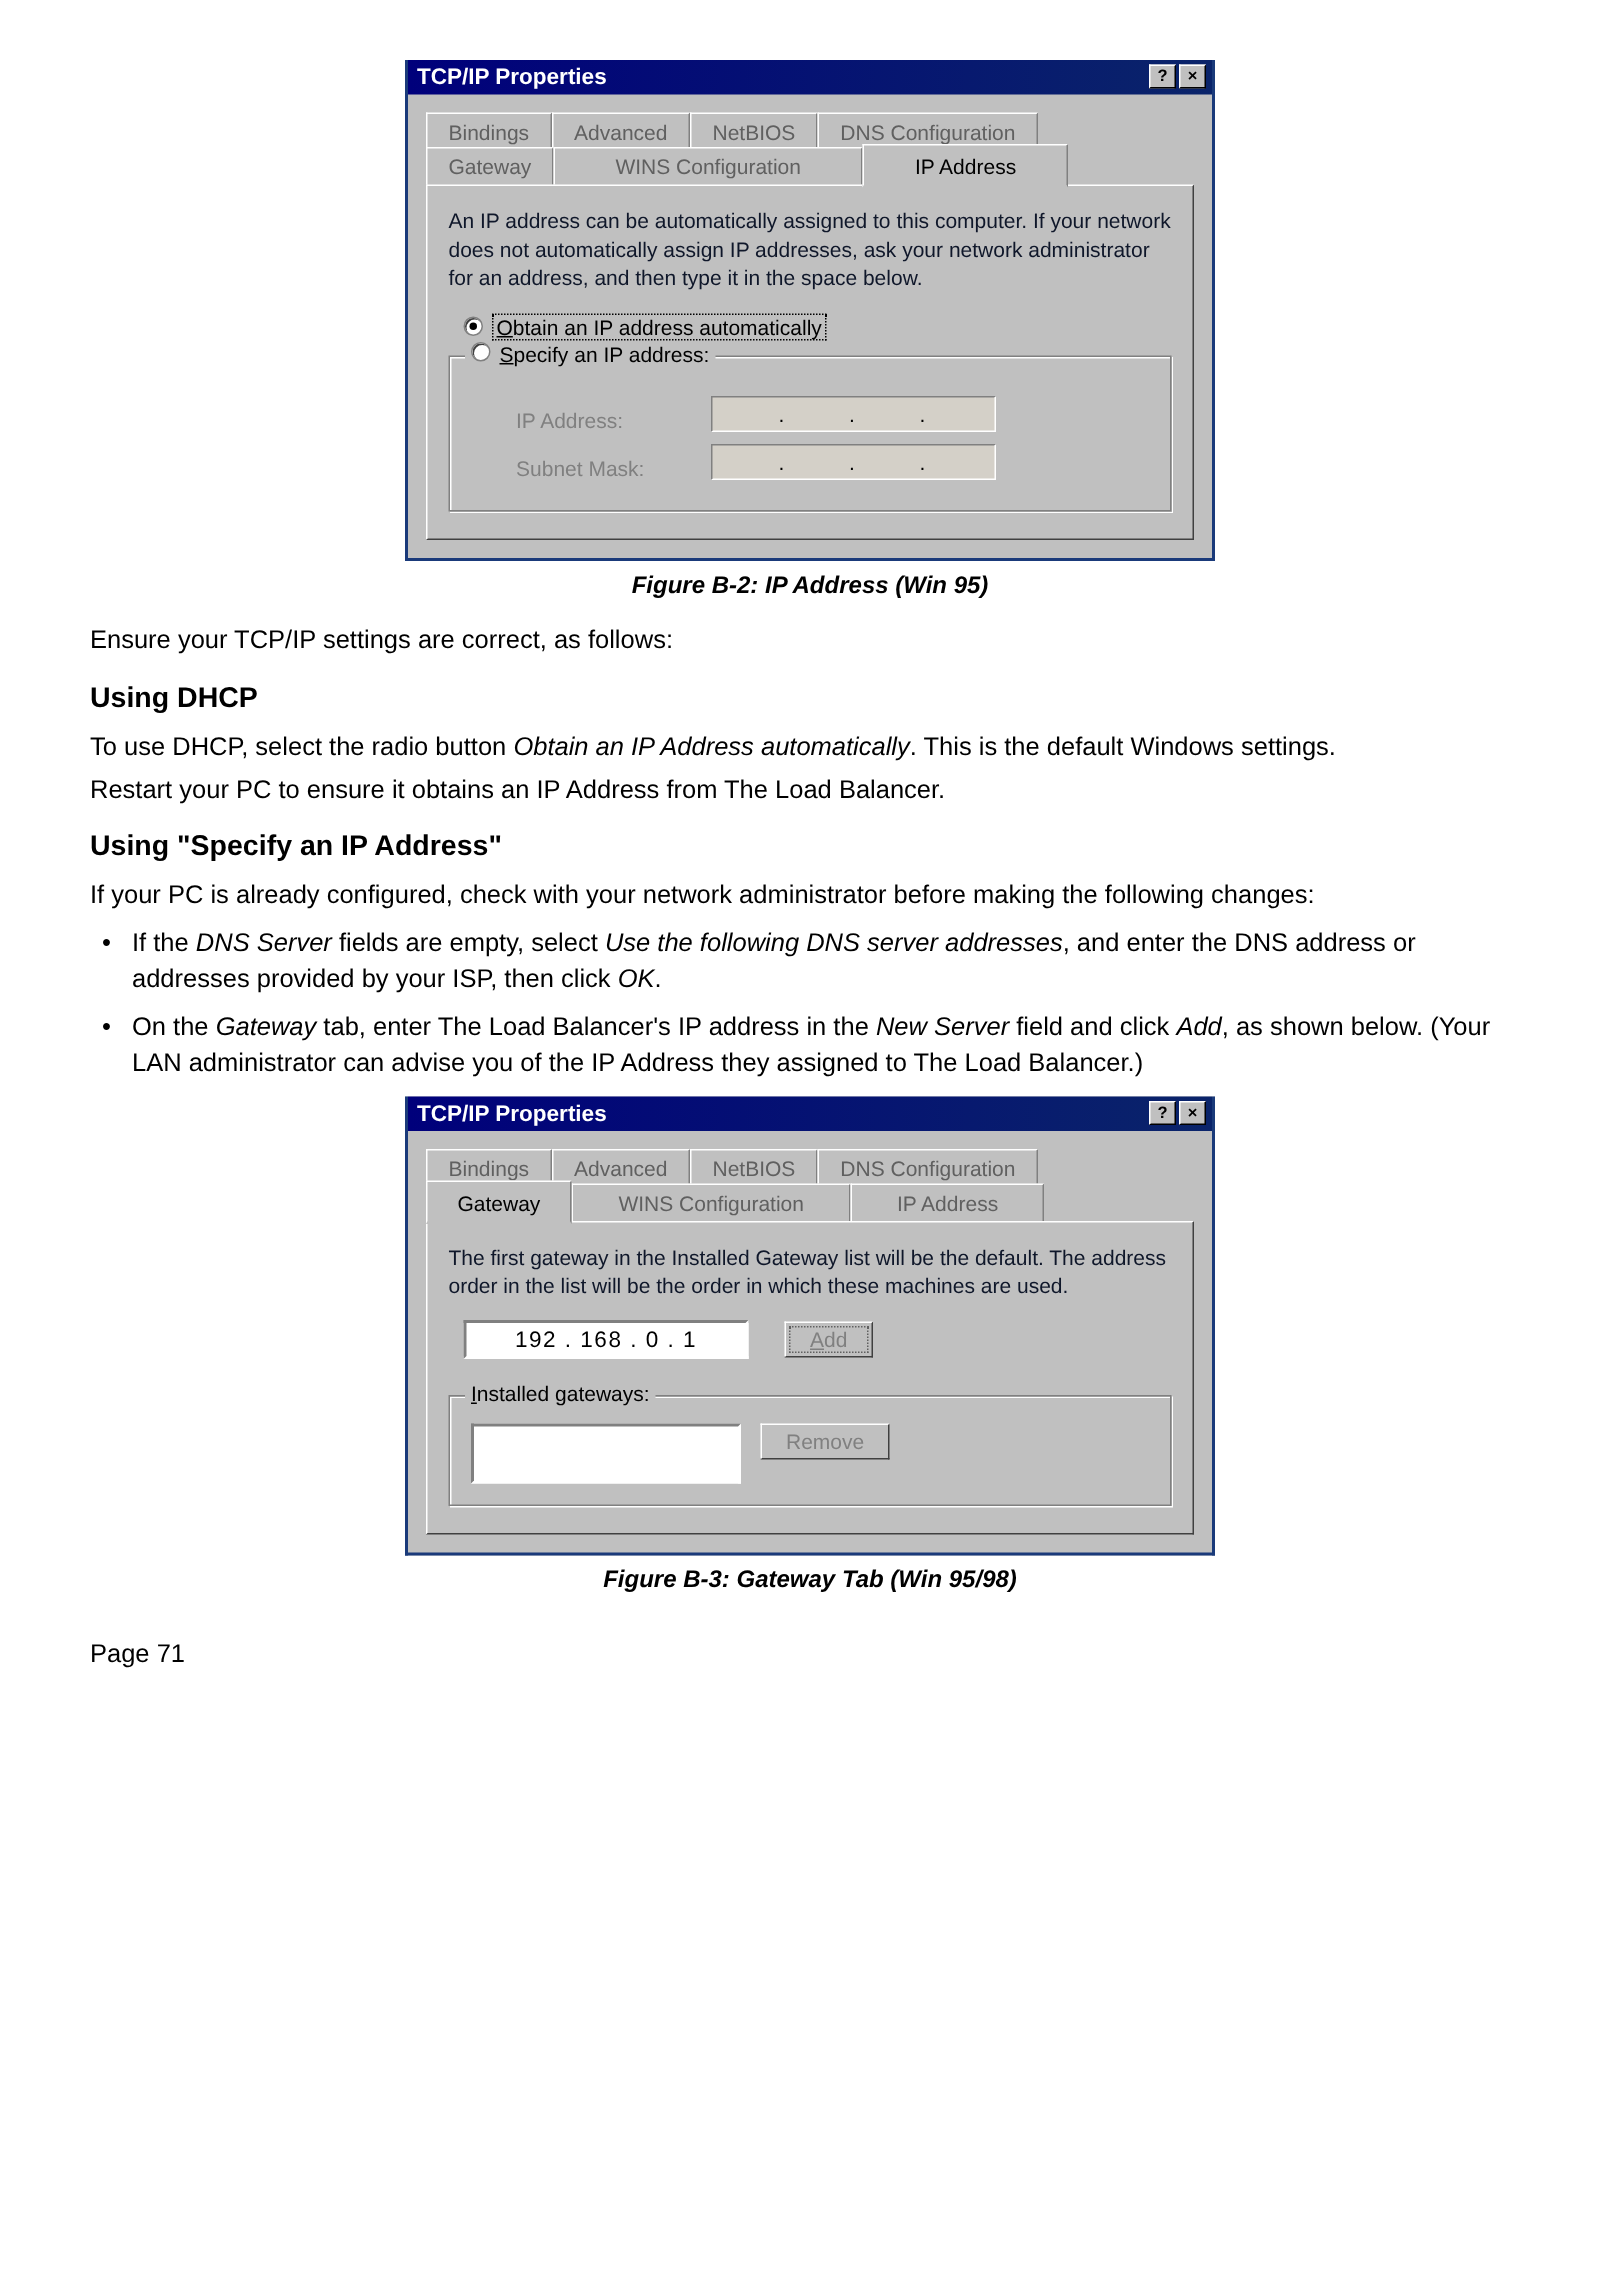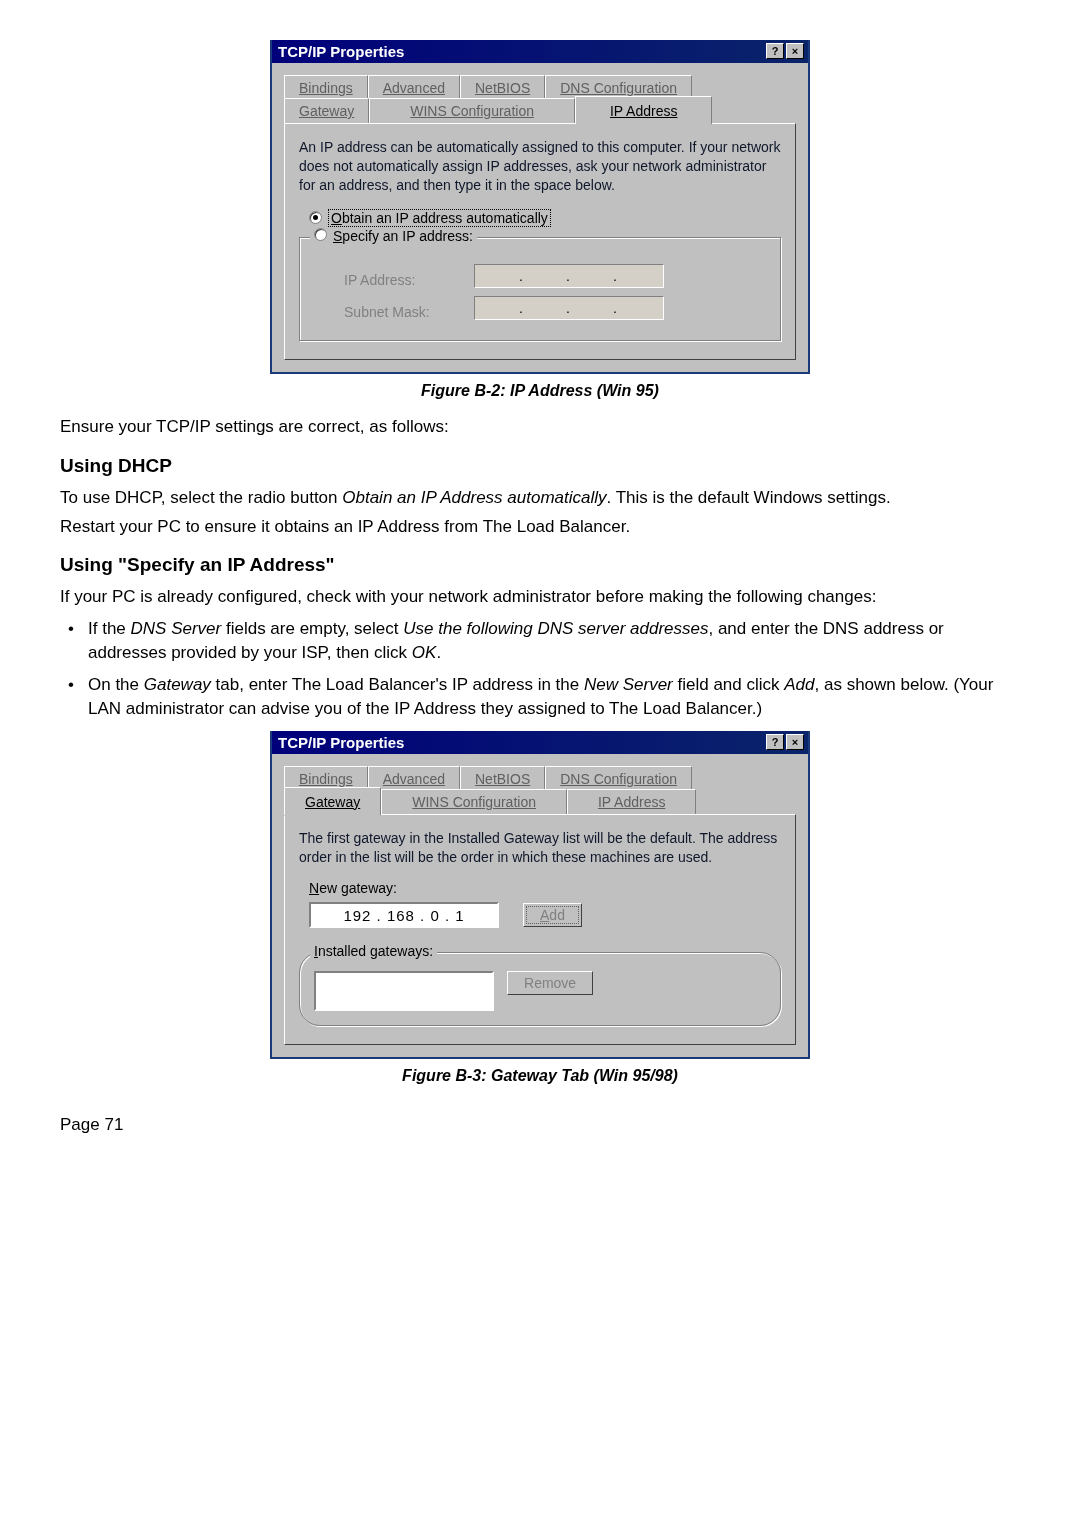--- a/index.html
+++ b/index.html
@@ -54,21 +54,20 @@
     background: #c0c0c0;
     border-top: 1px solid #fff;
     border-left: 1px solid #fff;
     border-right: 1px solid #808080;
     padding: 4px 14px;
     font-size: 14px;
     color: #000;
     margin-right: 0;
     position: relative;
     top: 2px;
-    text-decoration: underline;
   }
   .tab.active {
     border-bottom: 2px solid #c0c0c0;
     top: 0;
     padding-top: 6px;
     z-index: 2;
   }
   .tab.dim { color: #606060; }
   .tab-panel {
     border-top: 1px solid #fff;
@@ -342,31 +341,28 @@
       <div class="tab dim">DNS Configuration</div>
     </div>
     <div class="tabs">
       <div class="tab active" style="padding-left:20px;padding-right:20px;">Gateway</div>
       <div class="tab dim" style="padding-left:30px;padding-right:30px;">WINS Configuration</div>
       <div class="tab dim" style="padding-left:30px;padding-right:30px;">IP Address</div>
     </div>
     <div class="tab-panel">
       <div class="desc">The first gateway in the Installed Gateway list will be the default. The address order in the list will be the order in which these machines are used.</div>
 
-      <div style="margin:10px 10px 6px 10px;">
-        <span class="underline">N</span><span>ew gateway:</span>
-      </div>
       <div style="display:flex;gap:24px;align-items:center;margin:0 10px 24px 10px;">
         <div class="gw-input">
           <span>192 . 168 .  0  .   1</span>
         </div>
         <button class="win-btn dotted"><span class="underline">A</span><span>dd</span></button>
       </div>
 
-      <div class="groupbox" style="padding:18px 17px 14px 14px;border-radius:21px;">
+      <div class="groupbox" style="padding:18px 17px 14px 14px;">
         <div class="groupbox-legend"><span class="underline">I</span><span>nstalled gateways:</span></div>
         <div style="display:flex;gap:13px;align-items:flex-start;">
           <div class="listbox"></div>
           <button class="win-btn"><span>R</span><span>emove</span></button>
         </div>
       </div>
     </div>
   </div>
 </div>
 

